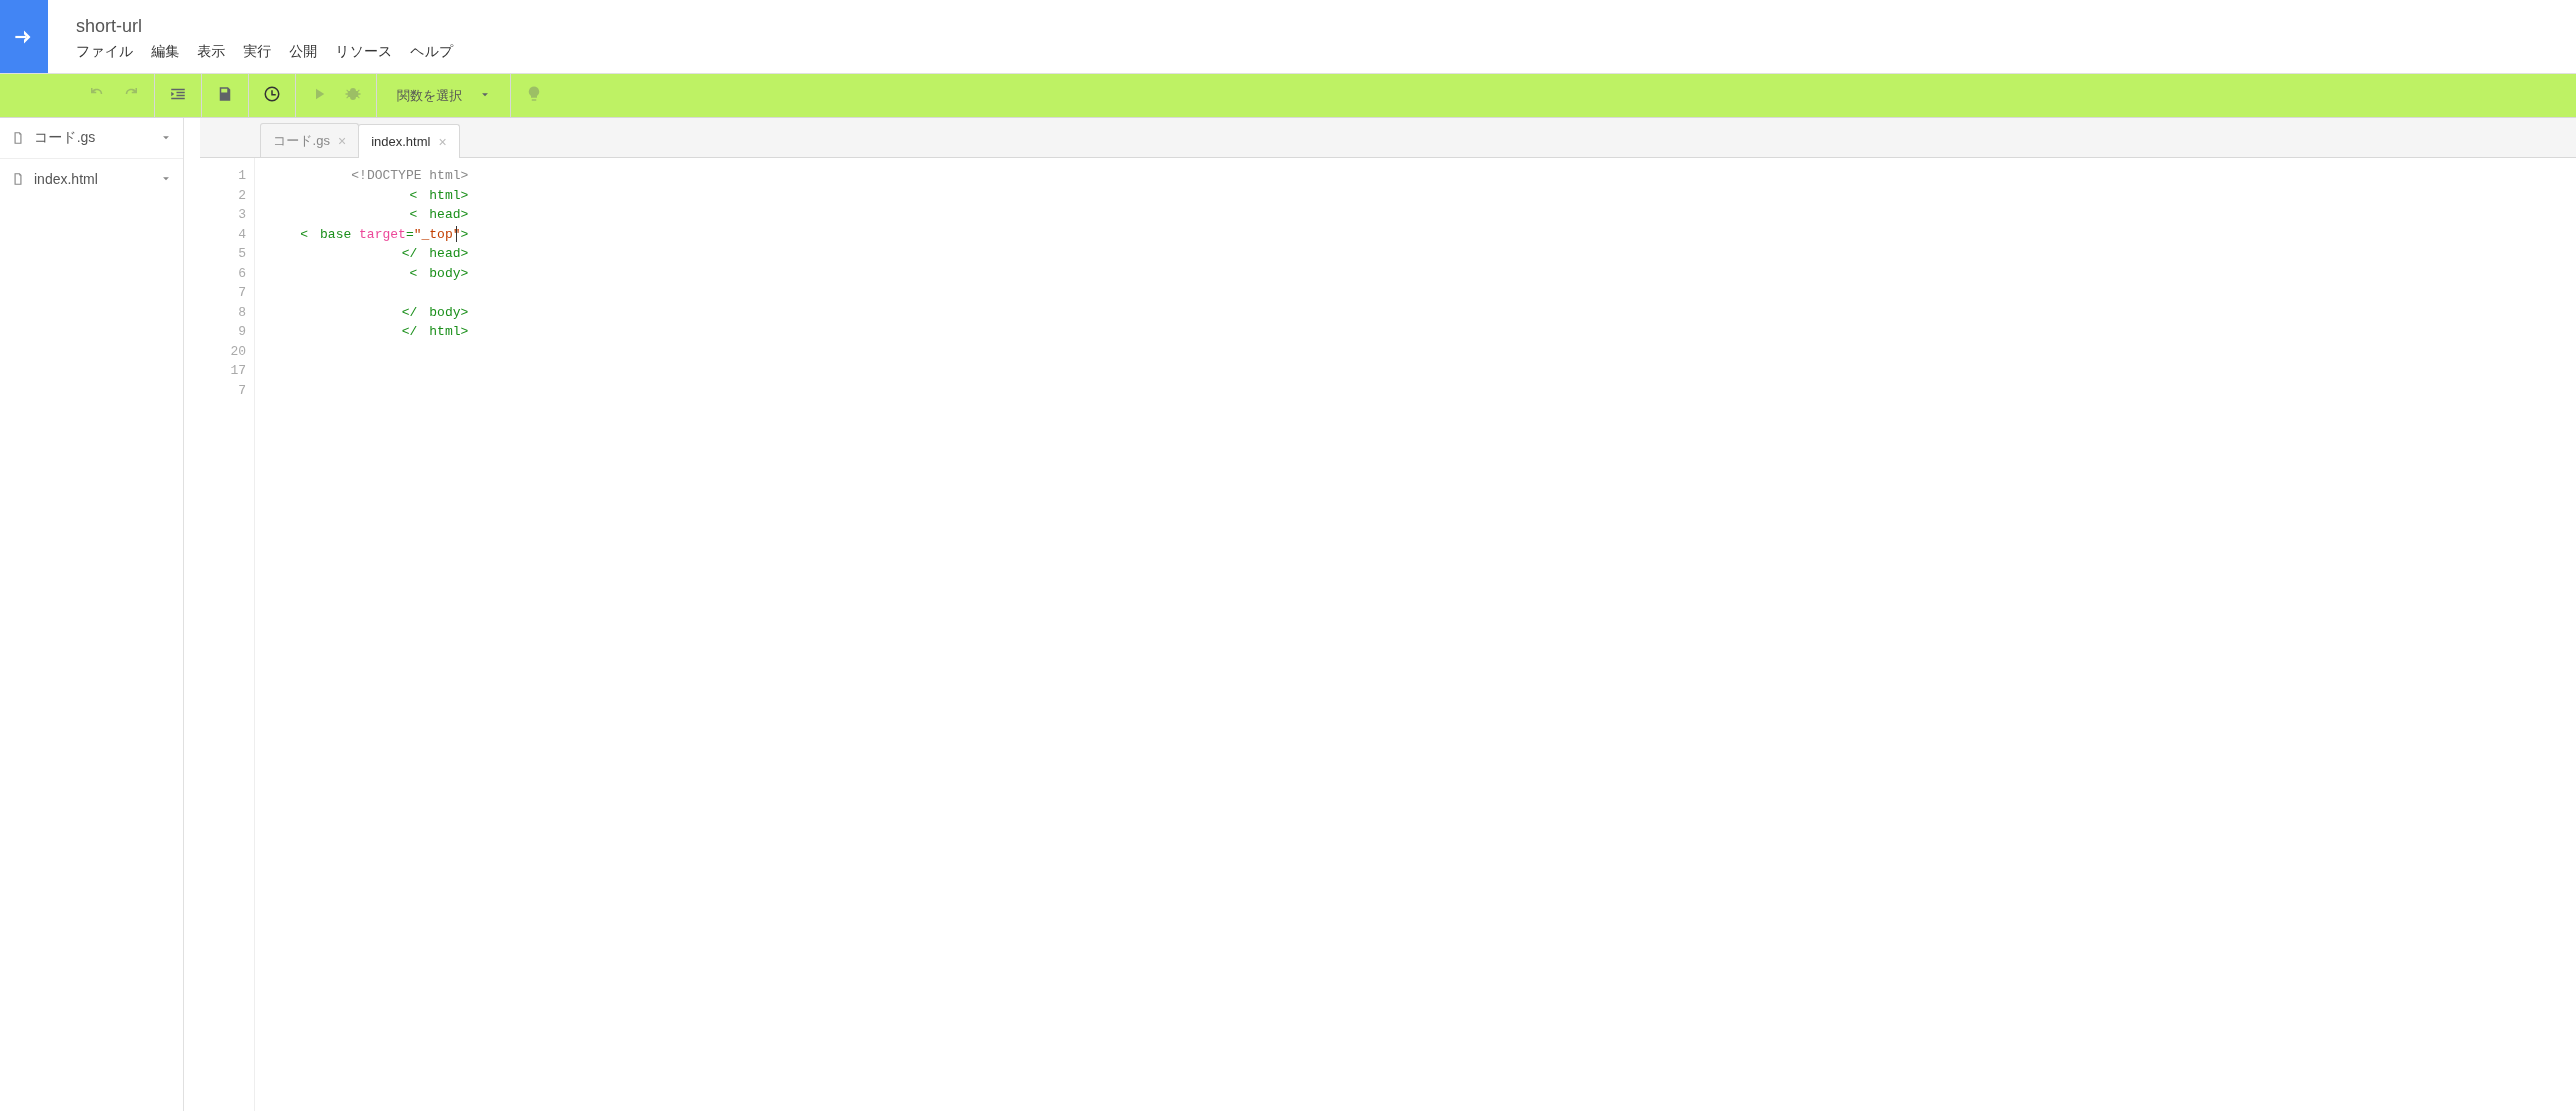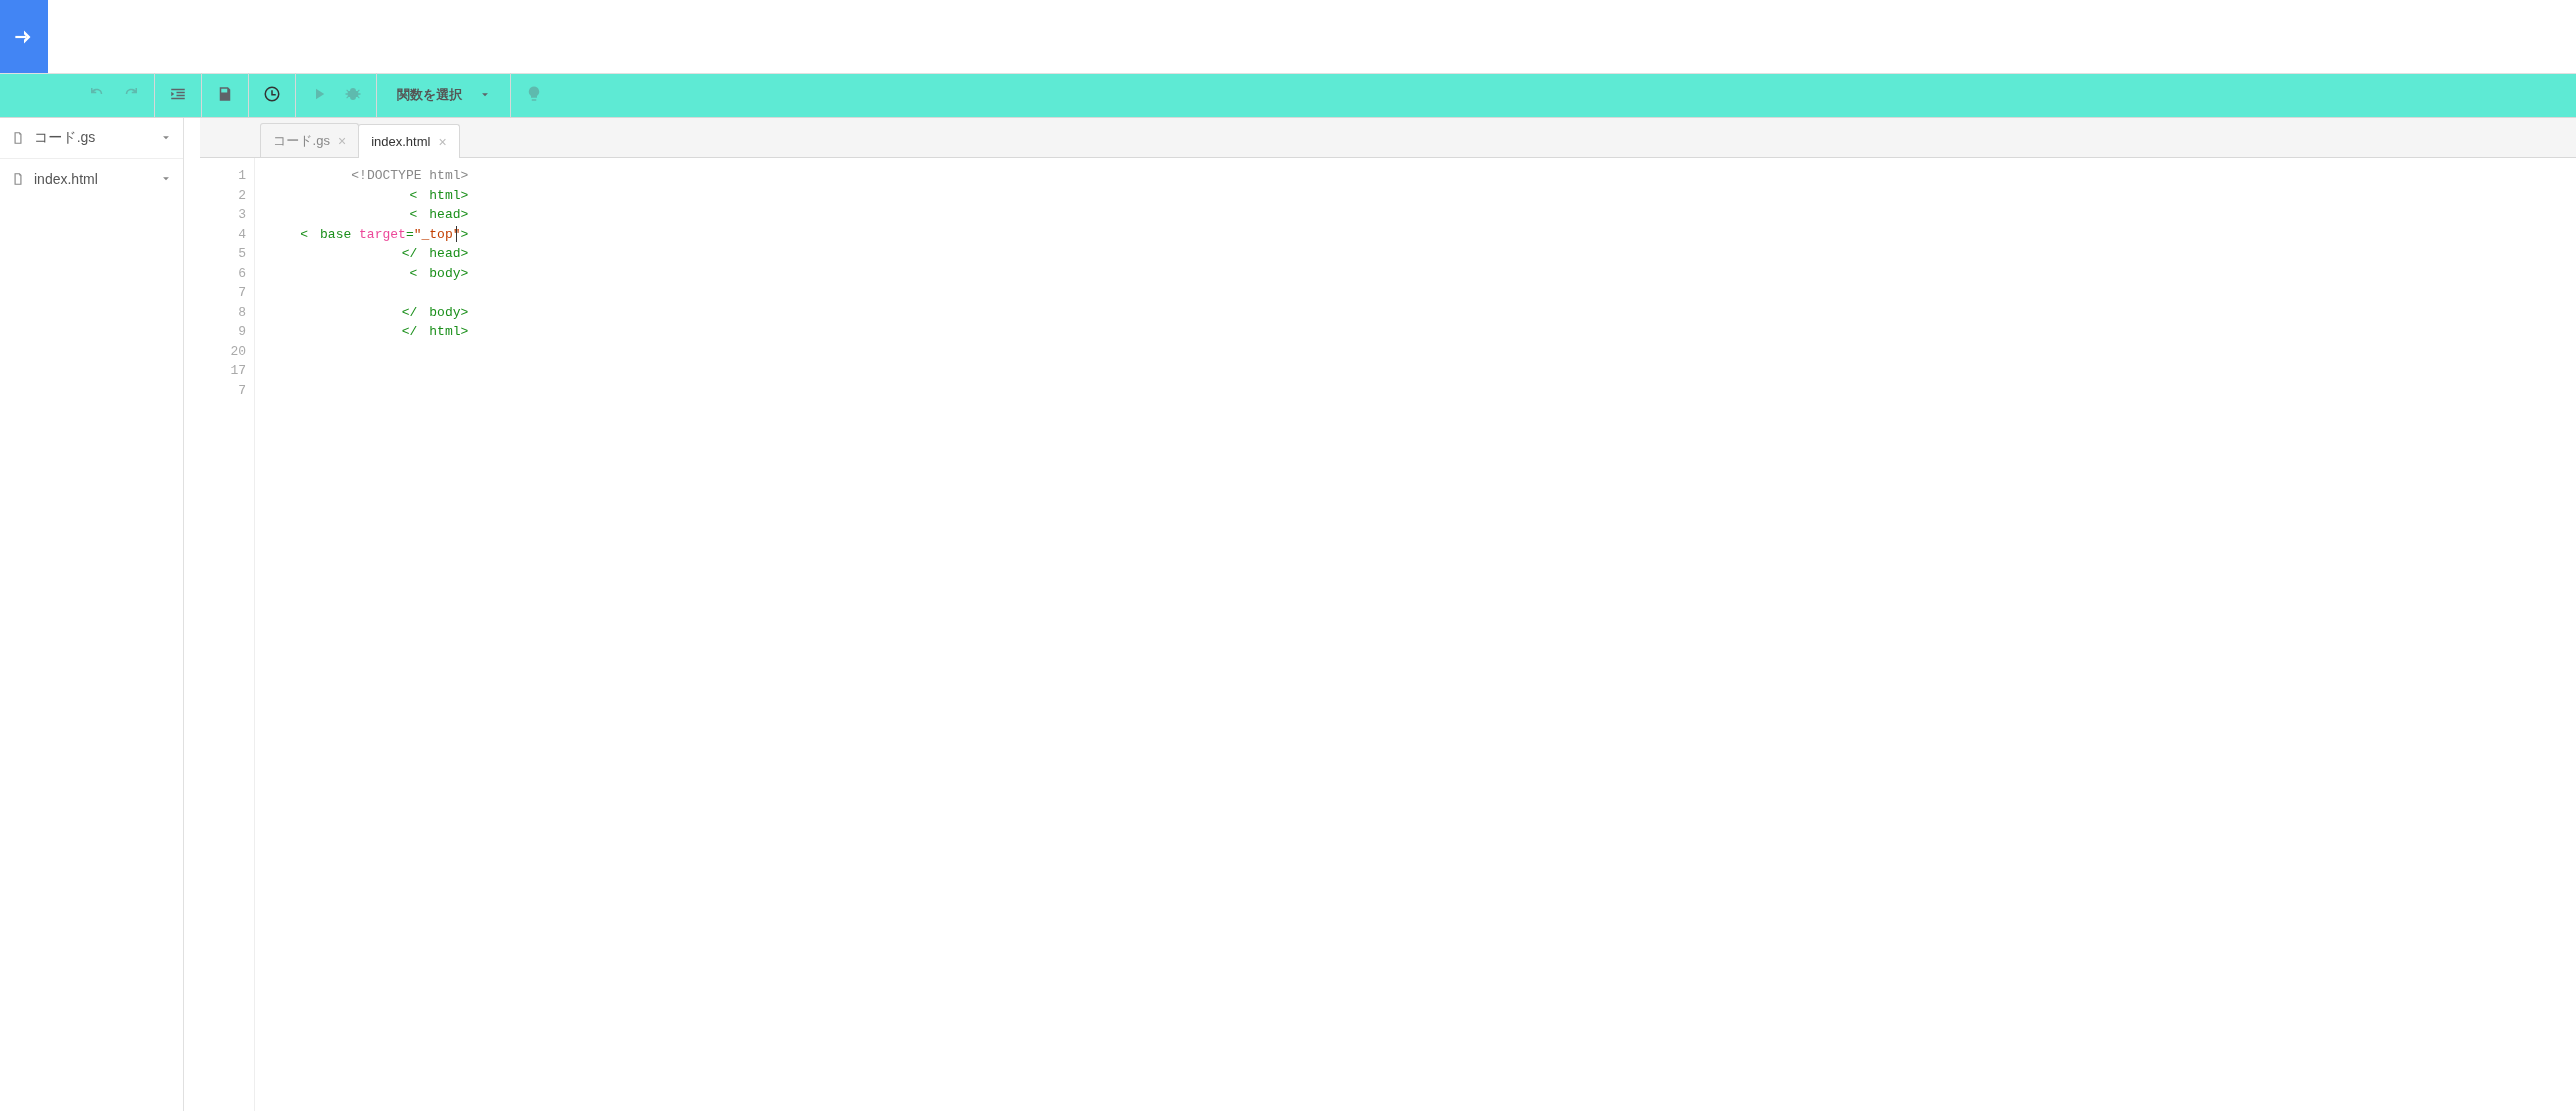--- a/index.html
+++ b/index.html
@@ -6,21 +6,21 @@
   body { font-family: Arial, "Hiragino Kaku Gothic ProN", "Hiragino Sans", Meiryo, sans-serif; background: #fff; color: #333; font-size: 13px; }
 
   .topbar { display: flex; align-items: stretch; height: 74px; border-bottom: 1px solid #e0e0e0; }
   .apps-icon { width: 48px; background: #4285f4; display: flex; align-items: center; justify-content: center; }
   .apps-icon svg { width: 26px; height: 26px; fill: #fff; }
   .title-menu { display: flex; flex-direction: column; justify-content: center; padding-left: 28px; }
   .project-title { font-size: 18px; color: #555; font-weight: 400; margin-bottom: 6px; margin-top:4px; }
   .menu-bar { display: flex; gap: 18px; }
   .menu-item { color: #333; font-size: 14px; cursor: pointer; }
 
-  .toolbar { height: 44px; background: #5eead4; border-bottom: 1px solid #d8d8d8; display: flex; align-items: flex-end; font-weight: bold; }
+  .toolbar { height: 44px; background: #bef264; border-bottom: 1px solid #d8d8d8; display: flex; align-items: center; }
   .toolbar .spacer-left { width: 74px; }
   .tool-group { display: flex; align-items: center; border-right: 1px solid #d8d8d8; padding: 0 6px; }
   .tool-btn { width: 34px; height: 44px; display: flex; align-items: center; justify-content: center; cursor: pointer; }
   .tool-btn.disabled { opacity: 0.35; cursor: default; }
   .tool-btn.wide { width: auto; padding: 0 14px; gap: 18px; color:#555; font-size:13px;}
   .tool-btn svg { width: 18px; height: 18px; fill: #5f6368; }
   .tool-btn.active svg { fill: #333; }
 
   .main { display: flex; height: calc(100vh - 118px); gap: 16px; }
   .sidebar { width: 184px; border-right: 1px solid #e0e0e0; background: #fff; }
@@ -53,20 +53,32 @@
 </style>
 </head>
 <body>
 
 <div class="topbar">
   <div class="apps-icon">
     <svg viewBox="0 0 24 24">
         <path d="M4 11h10v2H4z"></path>
         <path d="M12 6l6 6-6 6v-3.5L14.5 12 12 9.5z"></path>
       </svg>
+  </div>
+  <div class="title-menu">
+    <div class="project-title">short-url</div>
+    <div class="menu-bar">
+      <span class="menu-item">ファイル</span>
+      <span class="menu-item">編集</span>
+      <span class="menu-item">表示</span>
+      <span class="menu-item">実行</span>
+      <span class="menu-item">公開</span>
+      <span class="menu-item">リソース</span>
+      <span class="menu-item">ヘルプ</span>
+    </div>
   </div>
 </div>
 
 <div class="toolbar">
   <div class="spacer-left"></div>
   <div class="tool-group">
     <div class="tool-btn disabled">
         <span><svg viewBox="0 0 24 24">
             <path d="M12 5c3.9 0 7 3.1 7 7h-2c0-2.8-2.2-5-5-5-1.6 0-3 0.8-3.9 2H11v2H4V4h2v3.1C7.4 5.2 9.6 5 12 5z"></path>
           </svg></span>

